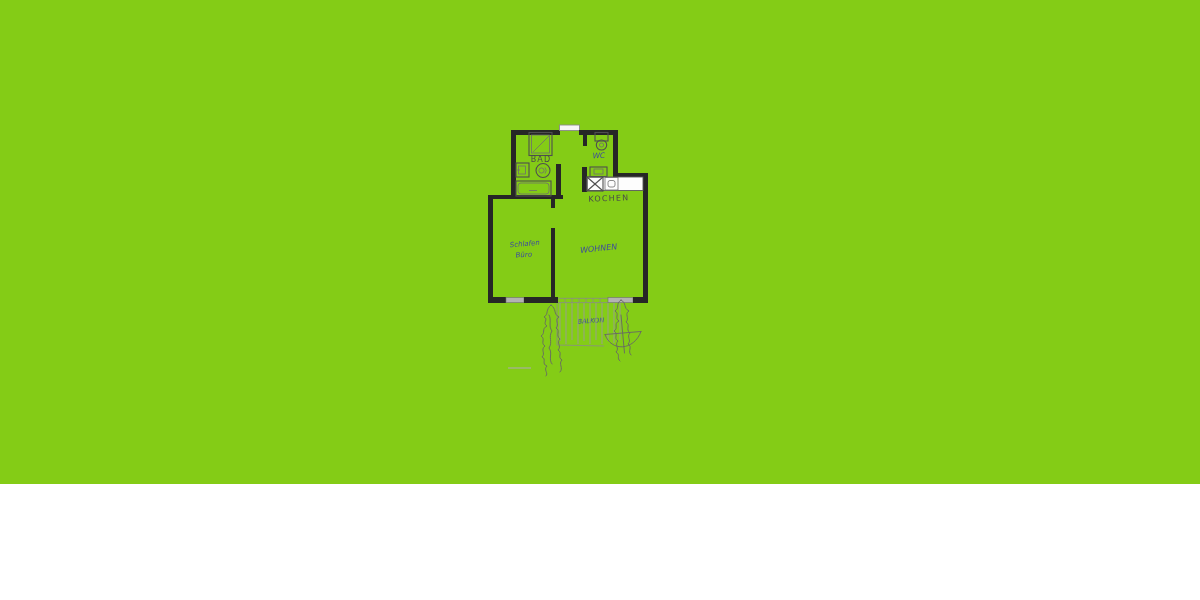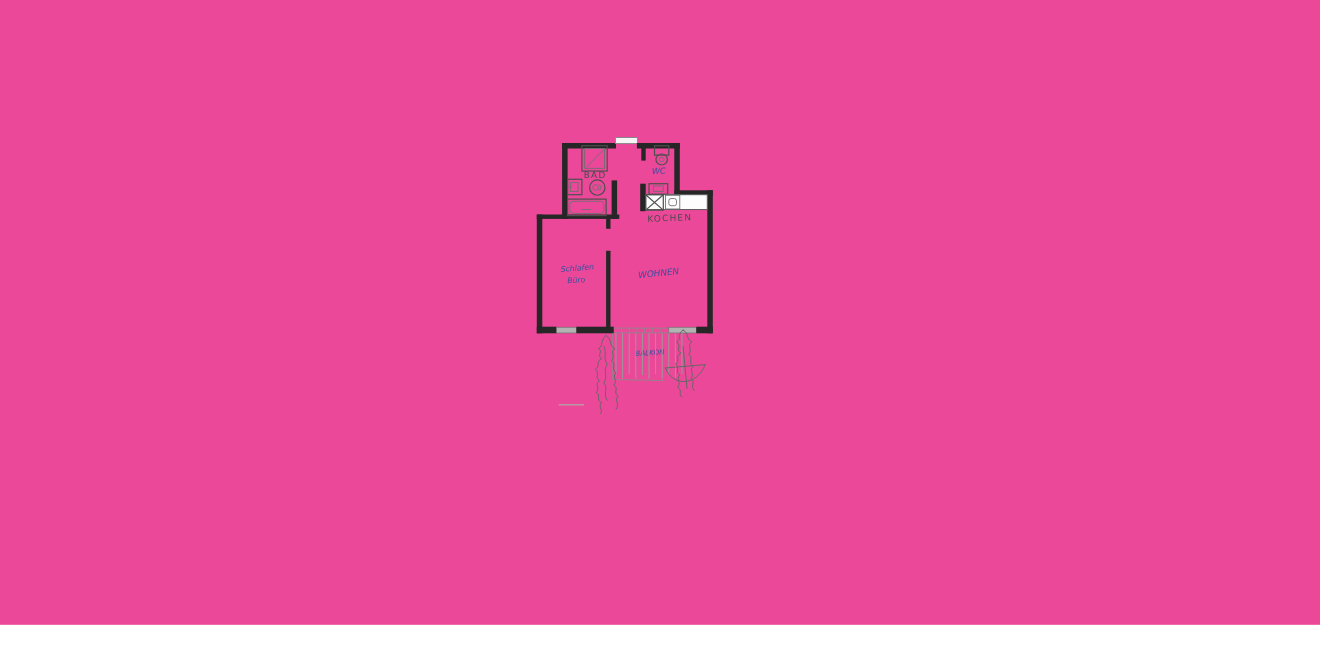--- a/index.html
+++ b/index.html
@@ -7,22 +7,22 @@
     padding: 0;
     width: 1200px;
     height: 600px;
     background: #ffffff;
     overflow: hidden;
     font-family: "DejaVu Sans", sans-serif;
   }
   .canvas-wrap {
     position: relative;
     width: 1200px;
-    height: 568px;
-    background: #ec4899;
+    height: 484px;
+    background: #84cc16;
   }
   svg { display: block; }
   .wall { fill: #262626; stroke: none; }
   .fixture { fill: none; stroke: #4f4f4f; stroke-width: 1.1; }
   .fixture-light { fill: none; stroke: #6e6e6e; stroke-width: 0.8; }
   .counter { fill: #fdfdfd; stroke: #5a5a5a; stroke-width: 0.9; }
   .window-glass { fill: #b3b3b3; stroke: #6f6f6f; stroke-width: 0.6; }
   .thin-line { stroke: #8a8a8a; stroke-width: 0.8; fill: none; }
   .hatch-line { stroke: #9a9a9a; stroke-width: 0.9; fill: none; }
   .scribble { stroke: #666666; stroke-width: 0.9; fill: none; stroke-linecap: round; }

